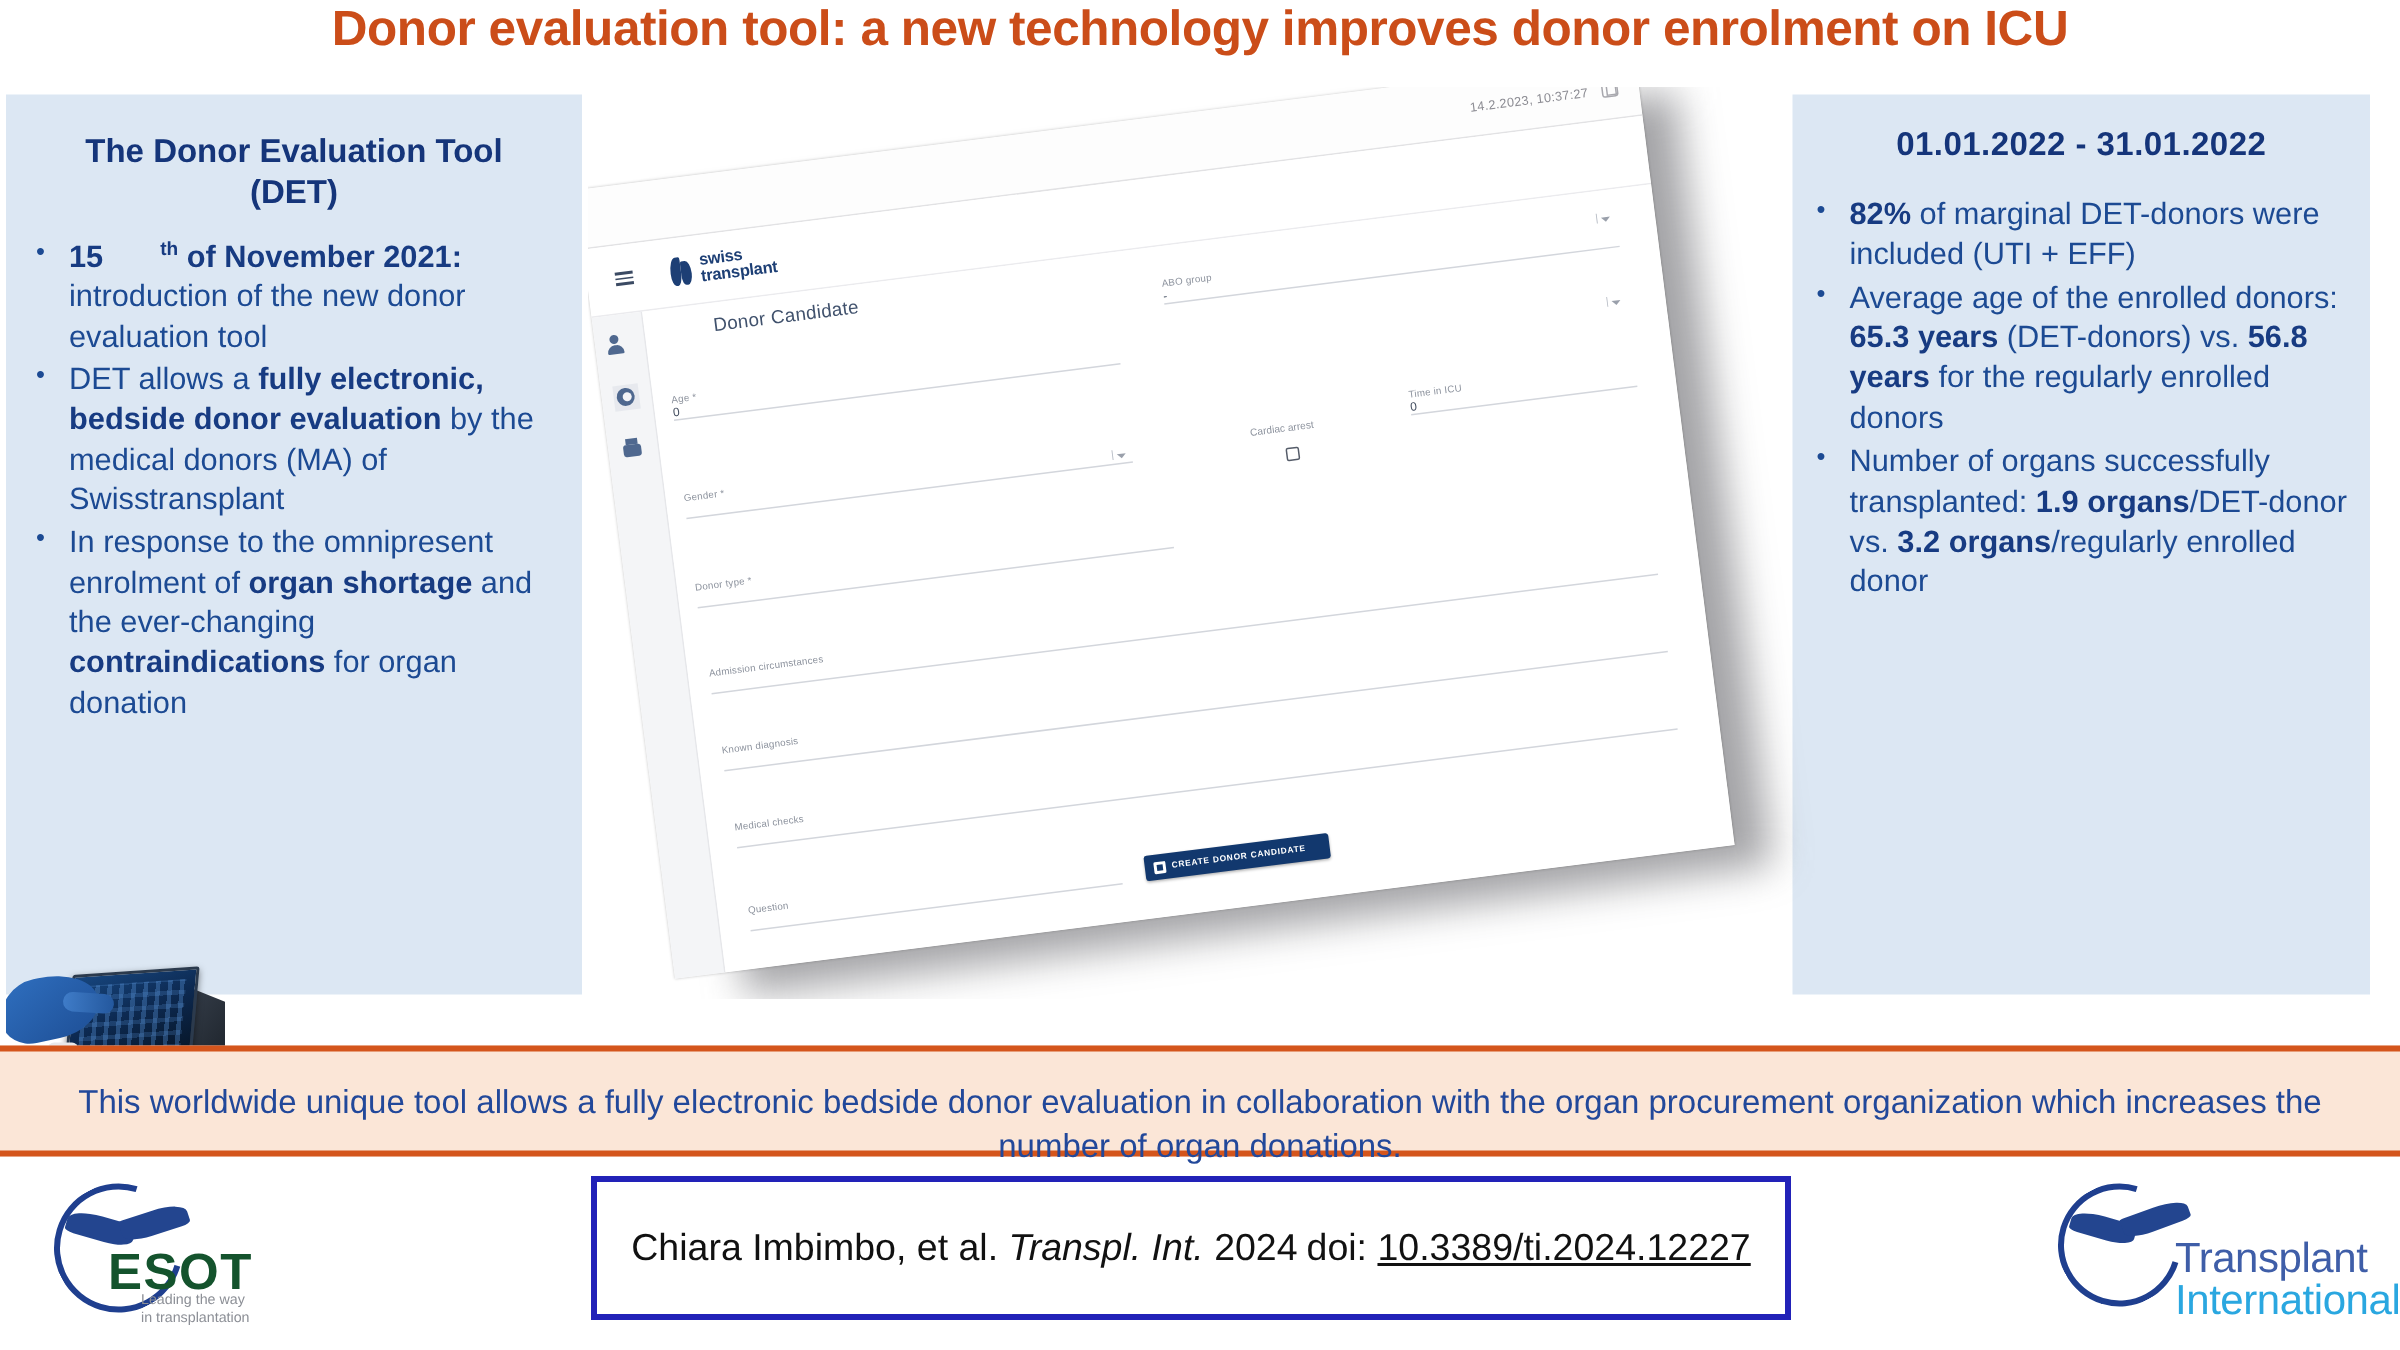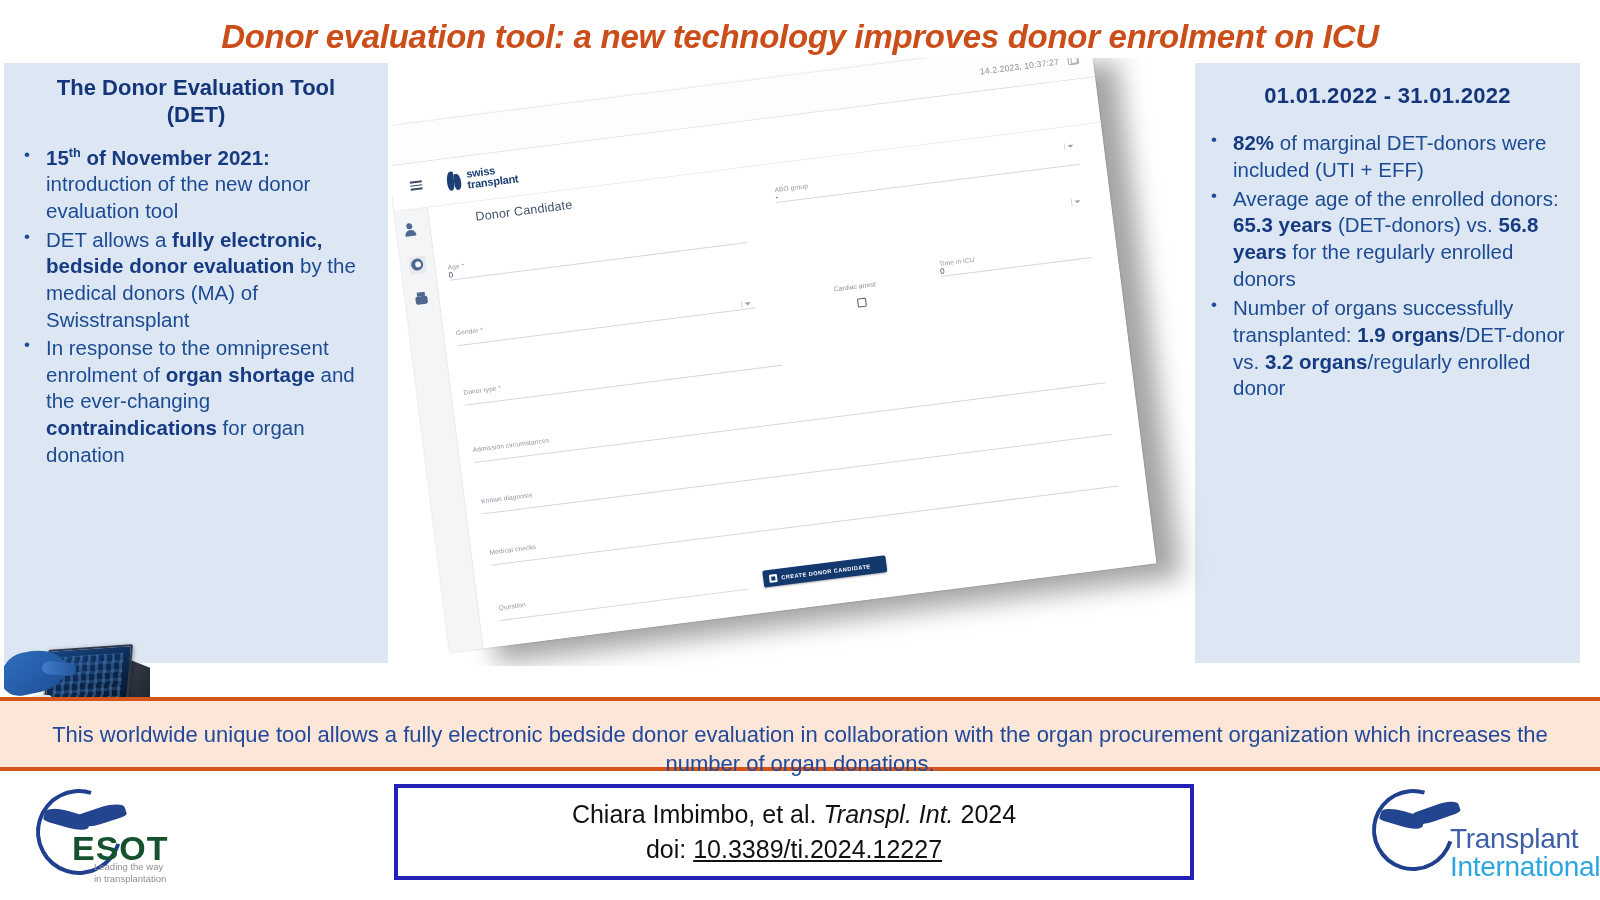--- a/index.html
+++ b/index.html
@@ -6,56 +6,56 @@
   html, body {
     width: 1600px; height: 900px;
     background: #ffffff;
     font-family: "Liberation Sans", sans-serif;
     overflow: hidden;
   }
   .poster { position: relative; width: 1600px; height: 900px; background: #fff; }
 
   
   .title-bar {
-    position: absolute; left: 0; top: 11px; width: 1600px; height: 52px;
-    display: flex; align-items: center; justify-content: center; font-style: italic;
+    position: absolute; left: 0; top: 0; width: 1600px; height: 52px;
+    display: flex; align-items: flex-start; justify-content: center;
   }
   .title-bar .title {
     font-size: 33px; font-weight: bold; color: #cb4d19;
     letter-spacing: -0.3px; white-space: nowrap;
   }
 
   
   .panel {
     position: absolute; background: #dce7f3;
     color: #1f4e9c;
   }
   .panel-left  { left: 4px;   top: 63px; width: 384px; height: 600px; }
   .panel-right { left: 1195px; top: 63px; width: 385px; height: 600px; }
 
   .panel-heading {
     font-size: 22px; font-weight: bold; color: #15357a;
-    text-align: center; line-height: 1.22; padding: 12px 26px 0 26px;
+    text-align: center; line-height: 1.22; padding: 25px 26px 0 26px;
   }
   .panel-right .panel-heading { padding-top: 20px; font-size: 22px; letter-spacing: 0.3px; }
 
   ul.bullets { list-style: none; margin: 16px 0 0 0; padding: 0 10px 0 12px; }
   ul.bullets > li {
     position: relative; padding-left: 30px; margin-bottom: 2px;
     font-size: 20.5px; line-height: 1.30; color: #1c4a93;
     font-weight: 500;
   }
   ul.bullets > li::before {
     content: "\2022"; position: absolute; left: 8px; top: -1px;
     font-size: 17px; color: #1c4a93;
   }
   .panel-right ul.bullets { margin-top: 20px; padding-left: 8px; }
   .panel-right ul.bullets > li { font-size: 20.5px; line-height: 1.31; }
   b, strong { font-weight: bold; color: #173b82; }
-  sup { font-size: 0.62em; vertical-align: super; }
+  sup { font-size: 0.62em; vertical-align: super; margin-left: 38px; }
 
   
   .tablet-photo {
     position: absolute; left: 0; top: 572px; width: 175px; height: 91px;
     overflow: hidden;
   }
   .tablet-photo .desk {
     position: absolute; left: 0; bottom: 0; width: 175px; height: 26px;
     background: linear-gradient(180deg,#13161c,#05070a);
   }
@@ -225,21 +225,21 @@
     font-size: 22px; line-height: 1.32; color: #22489a;
     text-align: center; font-weight: 500; margin-top: 30px;
   }
 
   
   .footer { position: absolute; left: 0; top: 771px; width: 1600px; height: 129px; }
 
   .citation {
     position: absolute; left: 394px; top: 13px; width: 800px; height: 96px;
     border: 4px solid #2222b8; background: #fff;
-    display: flex; flex-direction: column; align-items: center; justify-content: center;
+    display: flex; flex-direction: row; align-items: center; justify-content: center;
     gap: 6px;
   }
   .citation .l1 { font-size: 25px; color: #111; }
   .citation .l1 em { font-style: italic; }
   .citation .l2 { font-size: 25px; color: #111; }
   .citation .l2 u { text-decoration: underline; }
 
   
   .esot { position: absolute; left: 28px; top: 14px; width: 190px; height: 100px; }
   .esot .ring {

